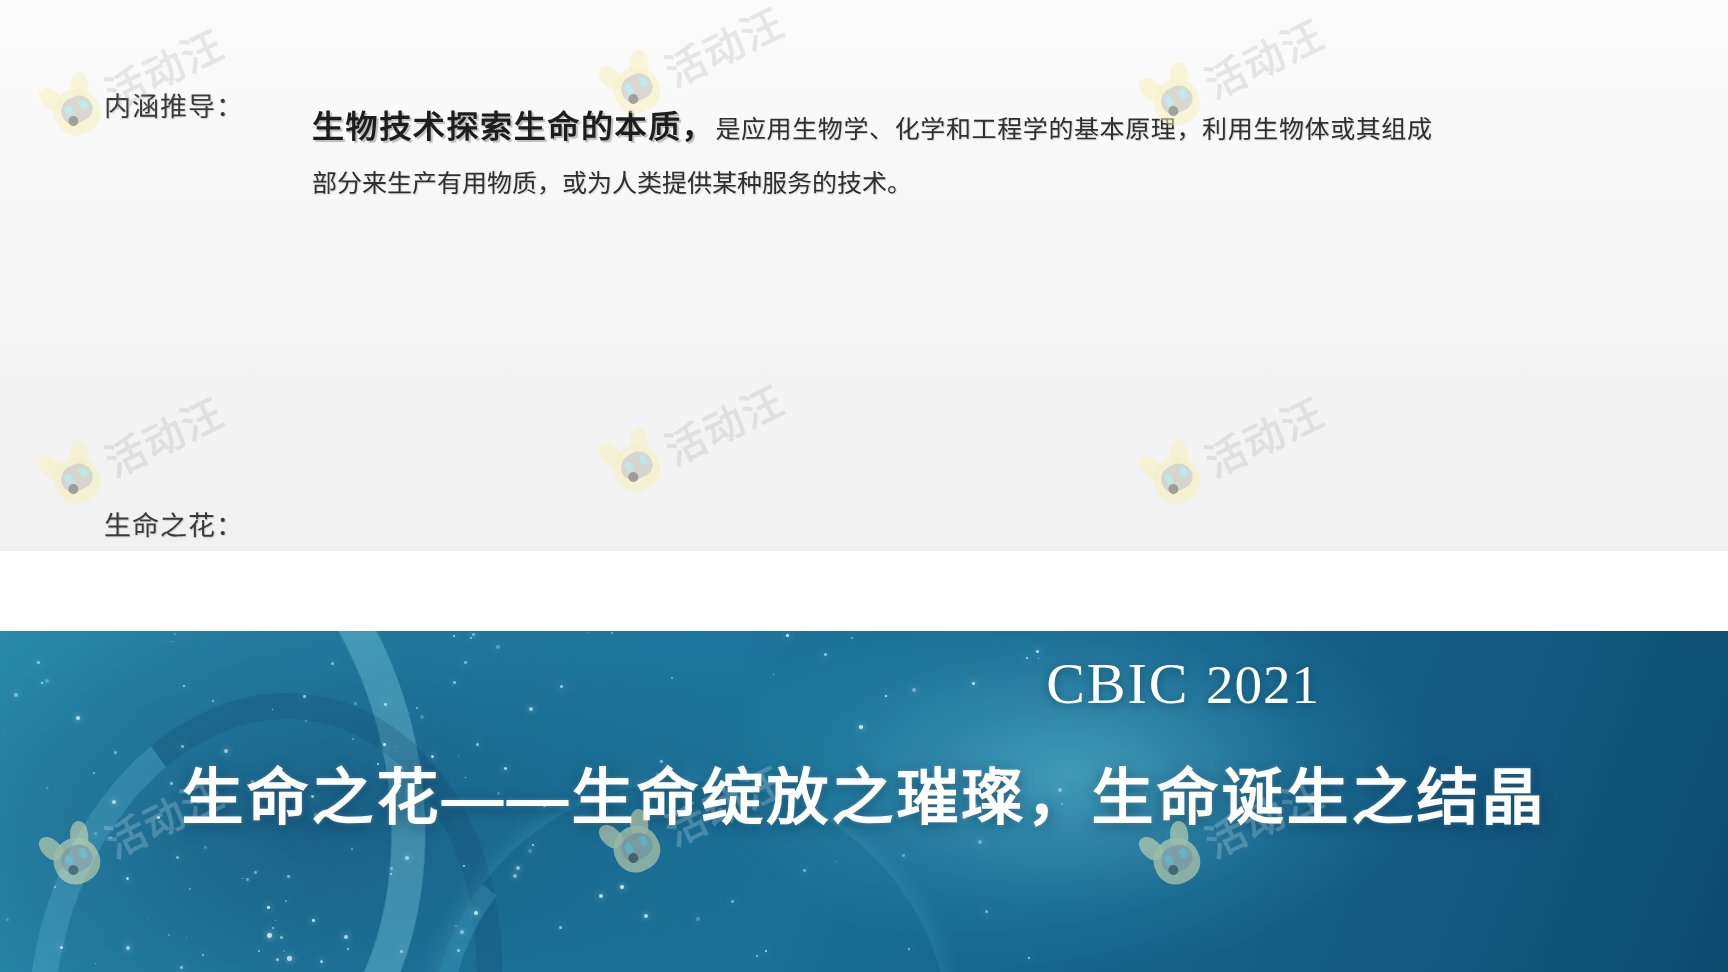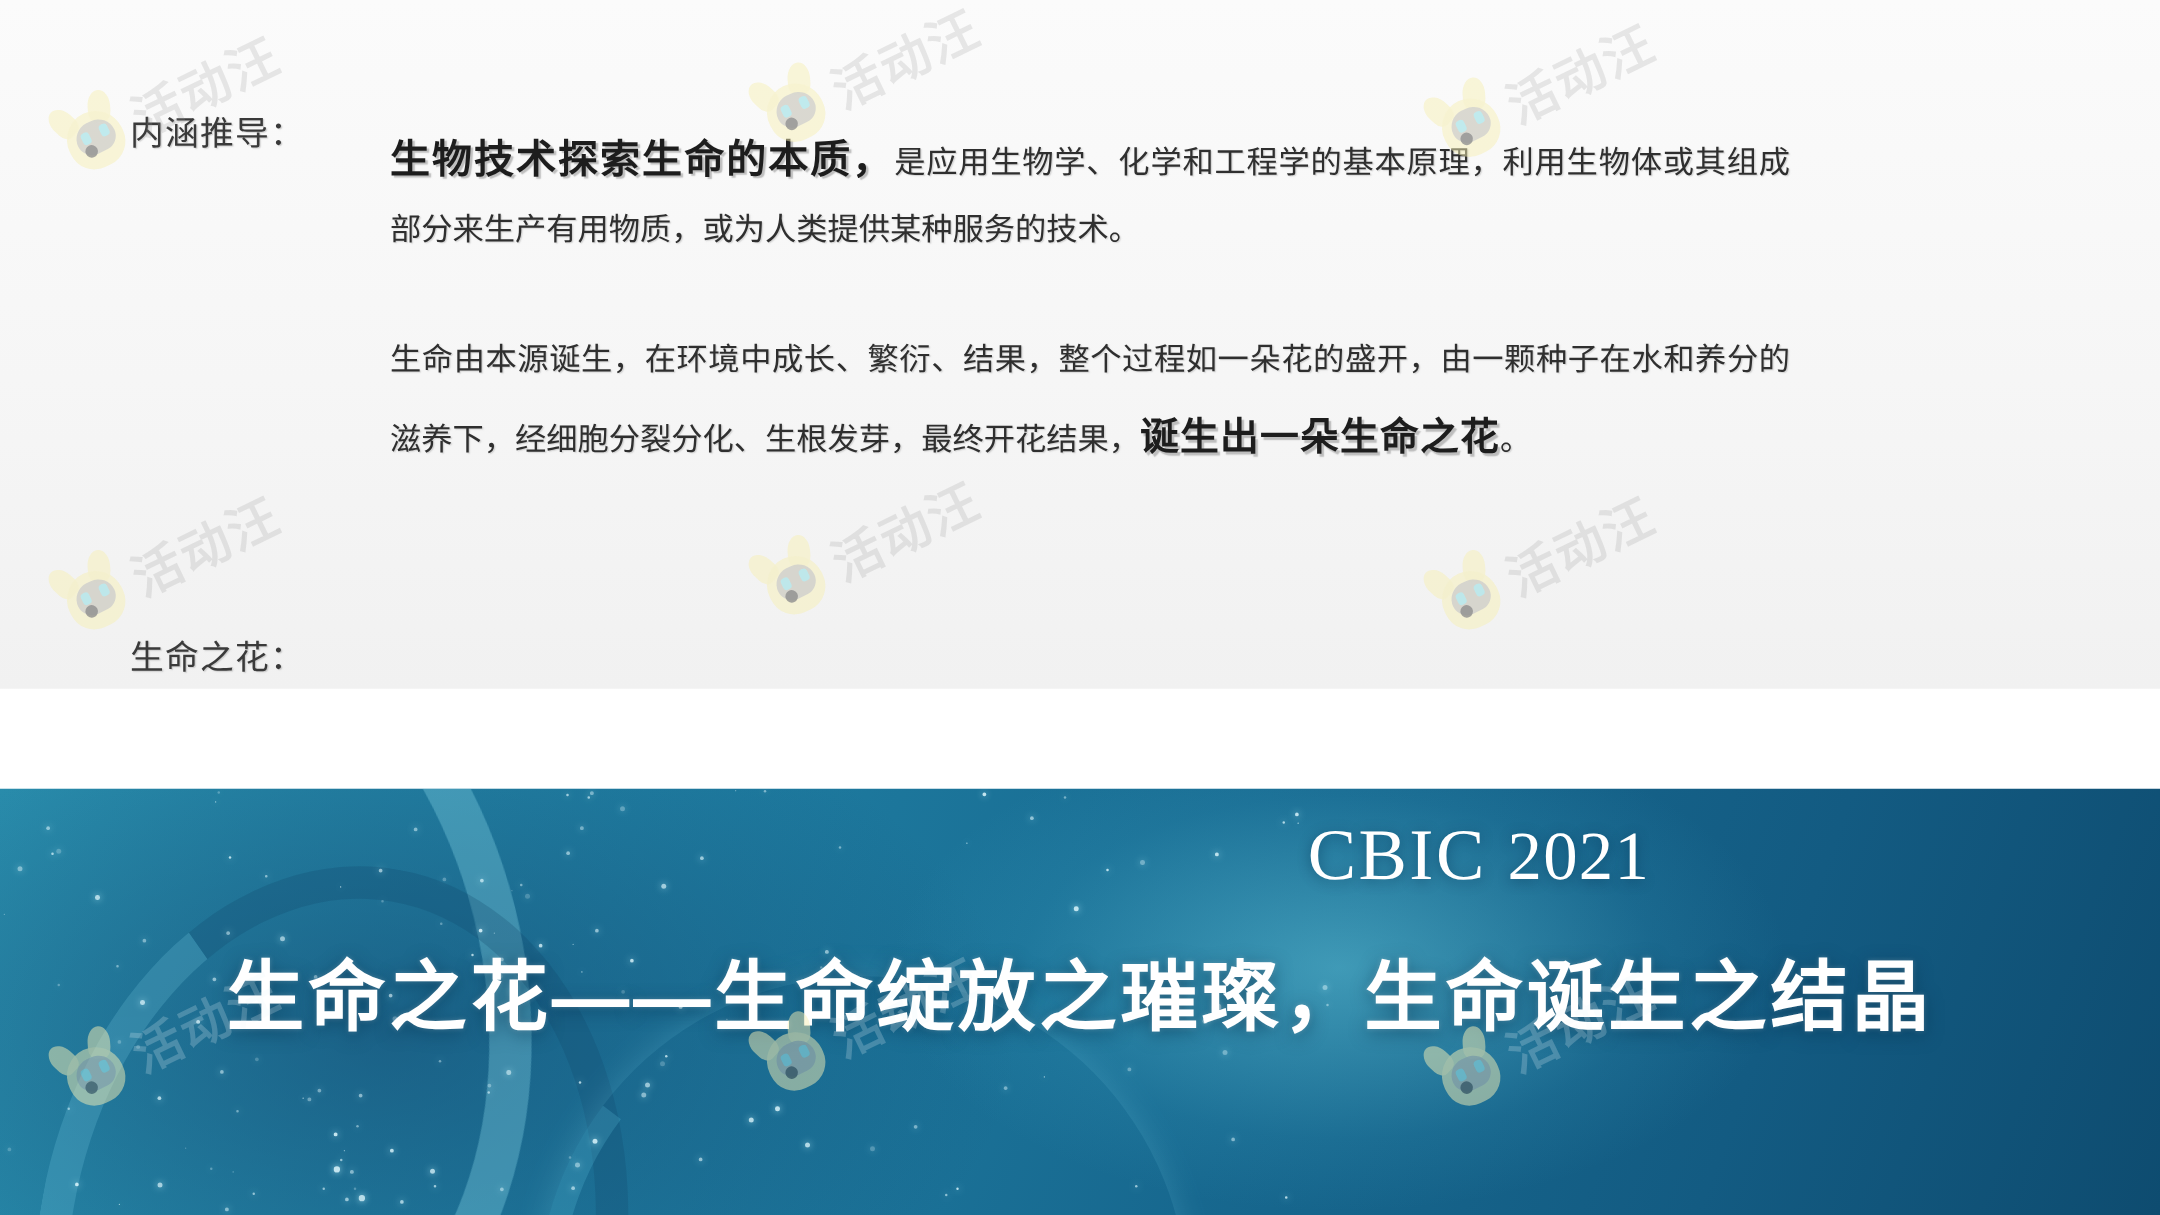--- a/index.html
+++ b/index.html
@@ -223,23 +223,20 @@
 
     <div class="section-label" id="label-elevation">生命之花：</div>
 
     <div class="text-column">
 
       <p class="para para-1">
         <span class="lead">生物技术探索生命的本质，</span><span class="body-text">是应用生物学、化学和工程学的基本原理，利用生物体或其组成部分来生产有用物质，或为人类提供某种服务的技术。</span>
       </p>
 
 
-      <p class="para para-3">
-        <span class="body-text">生命由本源诞生，在环境中成长、繁衍、结果，整个过程如一朵花的盛开，由一颗种子在水和养分的滋养下，经细胞分裂分化、生根发芽，最终开花结果，</span><span class="strong-tail">诞生出一朵生命之花</span><span class="body-text">。</span>
-      </p>
 
     </div>
 
     <div class="watermark" style="left:40px; top:52px;">
       <div class="wm-mascot">
         <div class="ear-l"></div>
           <div class="ear-r"></div>
           <div class="body"></div>
         <div class="face"></div>
           <div class="eye eye-l"></div>

